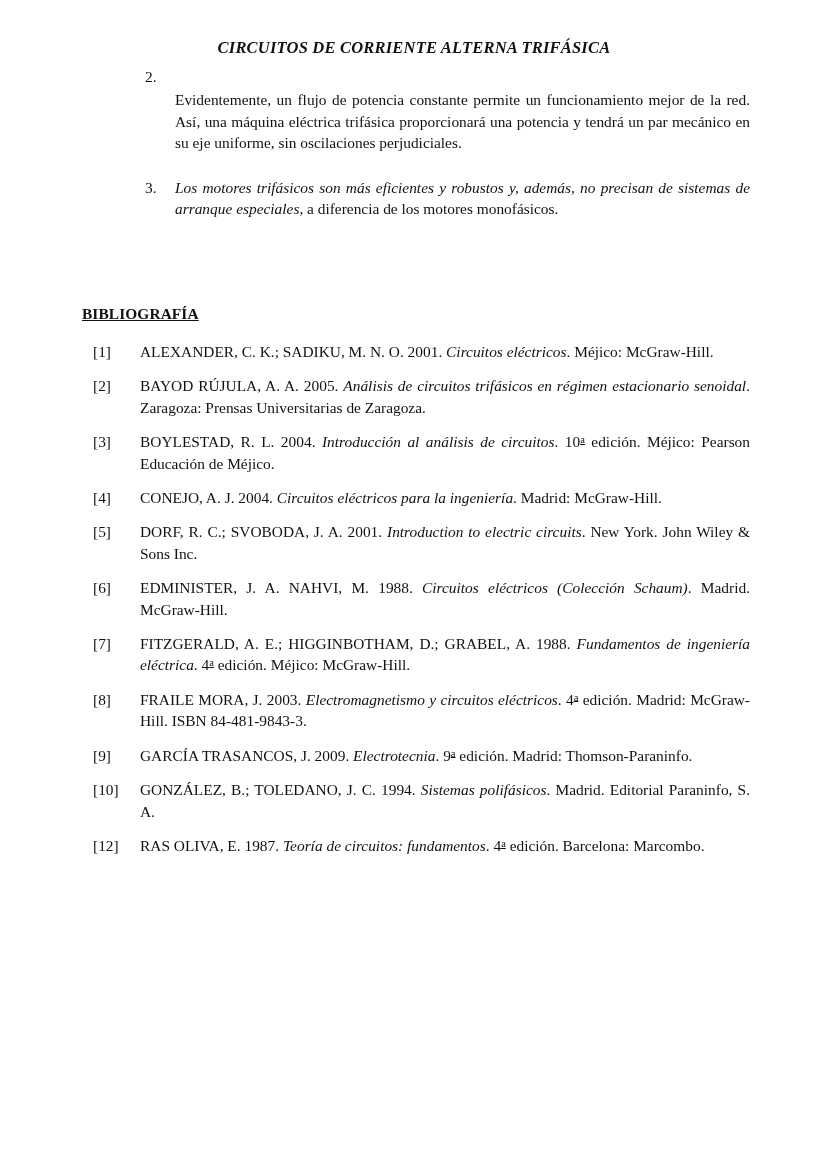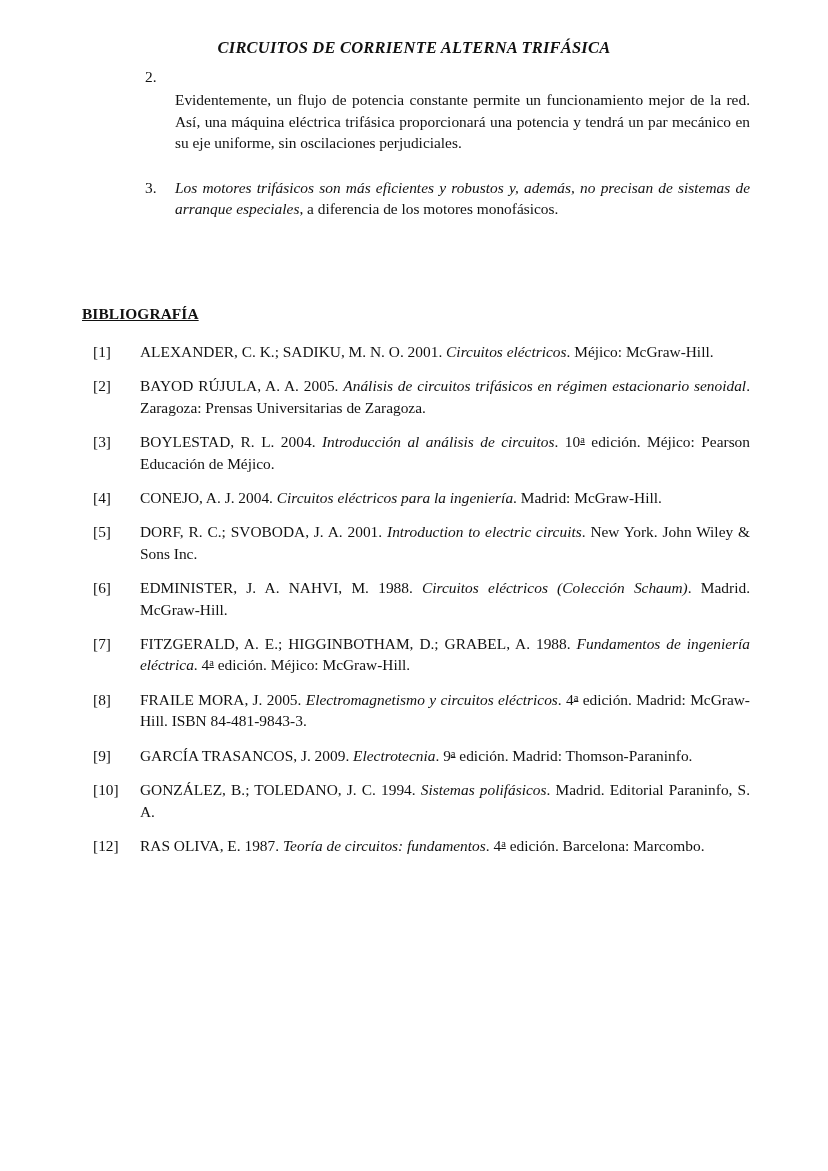--- a/index.html
+++ b/index.html
@@ -188,21 +188,21 @@
       <div class="ref">
         <span class="ref-num">[6]</span>
         <span class="ref-text"><span>EDMINISTER, J. A. NAHVI, M. 1988. </span><em class="it">Circuitos eléctricos (Colección Schaum)</em><span>. Madrid. McGraw-Hill.</span></span>
       </div>
       <div class="ref">
         <span class="ref-num">[7]</span>
         <span class="ref-text"><span>FITZGERALD, A. E.; HIGGINBOTHAM, D.; GRABEL, A. 1988. </span><em class="it">Fundamentos de ingeniería eléctrica</em><span>. 4<sup class="ord">a</sup> edición. Méjico: McGraw-Hill.</span></span>
       </div>
       <div class="ref">
         <span class="ref-num">[8]</span>
-        <span class="ref-text"><span>FRAILE MORA, J. 2005. </span><em class="it">Electromagnetismo y circuitos eléctricos</em><span>. 4<sup class="ord">a</sup> edición. Madrid: McGraw-Hill. ISBN 84-481-9843-3.</span></span>
+        <span class="ref-text"><span>FRAILE MORA, J. 2003. </span><em class="it">Electromagnetismo y circuitos eléctricos</em><span>. 4<sup class="ord">a</sup> edición. Madrid: McGraw-Hill. ISBN 84-481-9843-3.</span></span>
       </div>
       <div class="ref">
         <span class="ref-num">[9]</span>
         <span class="ref-text"><span>GARCÍA TRASANCOS, J. 2009. </span><em class="it">Electrotecnia</em><span>. 9<sup class="ord">a</sup> edición. Madrid: Thomson-Paraninfo.</span></span>
       </div>
       <div class="ref">
         <span class="ref-num">[10]</span>
         <span class="ref-text"><span>GONZÁLEZ, B.; TOLEDANO, J. C. 1994. </span><em class="it">Sistemas polifásicos</em><span>. Madrid. Editorial Paraninfo, S. A.</span></span>
       </div>
       <div class="ref">

